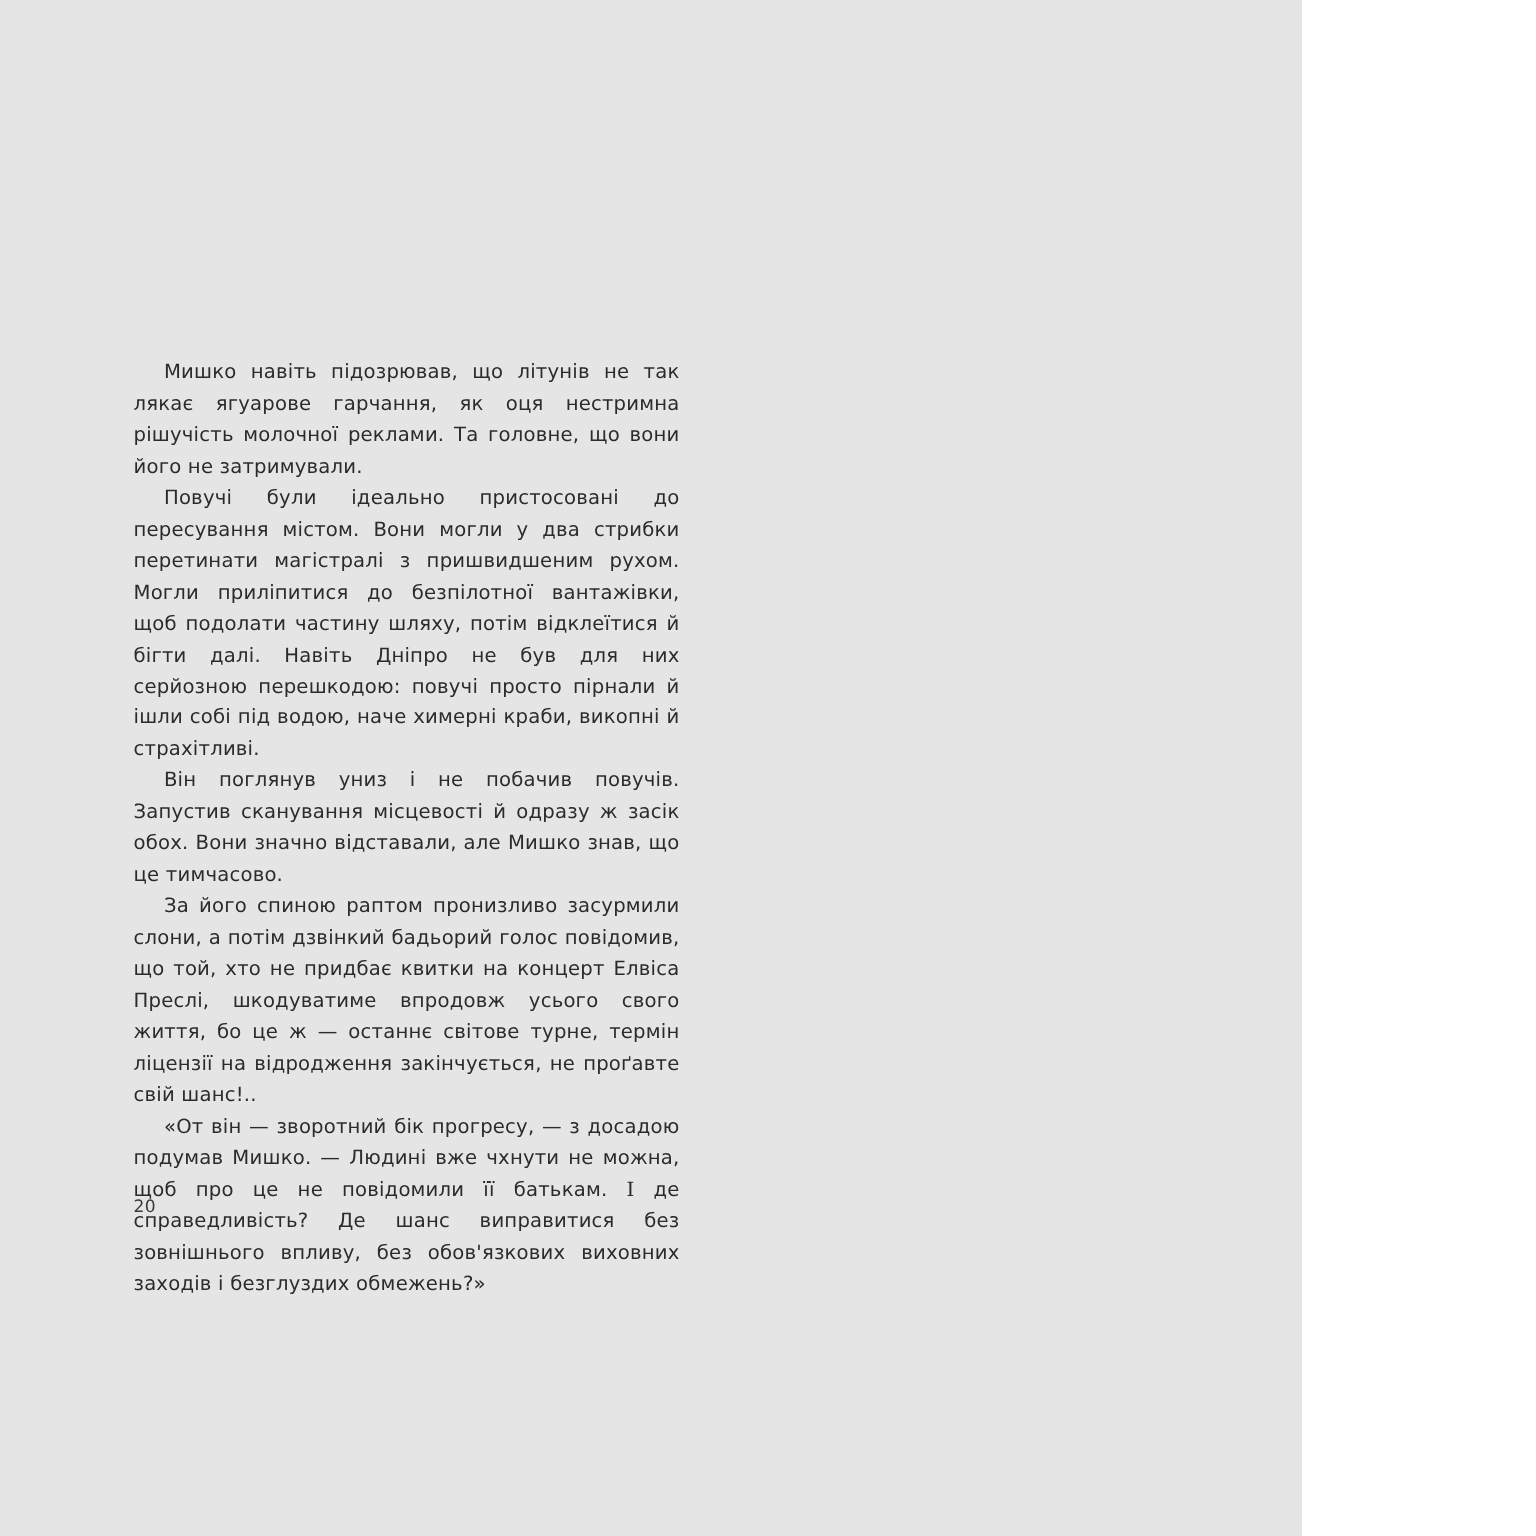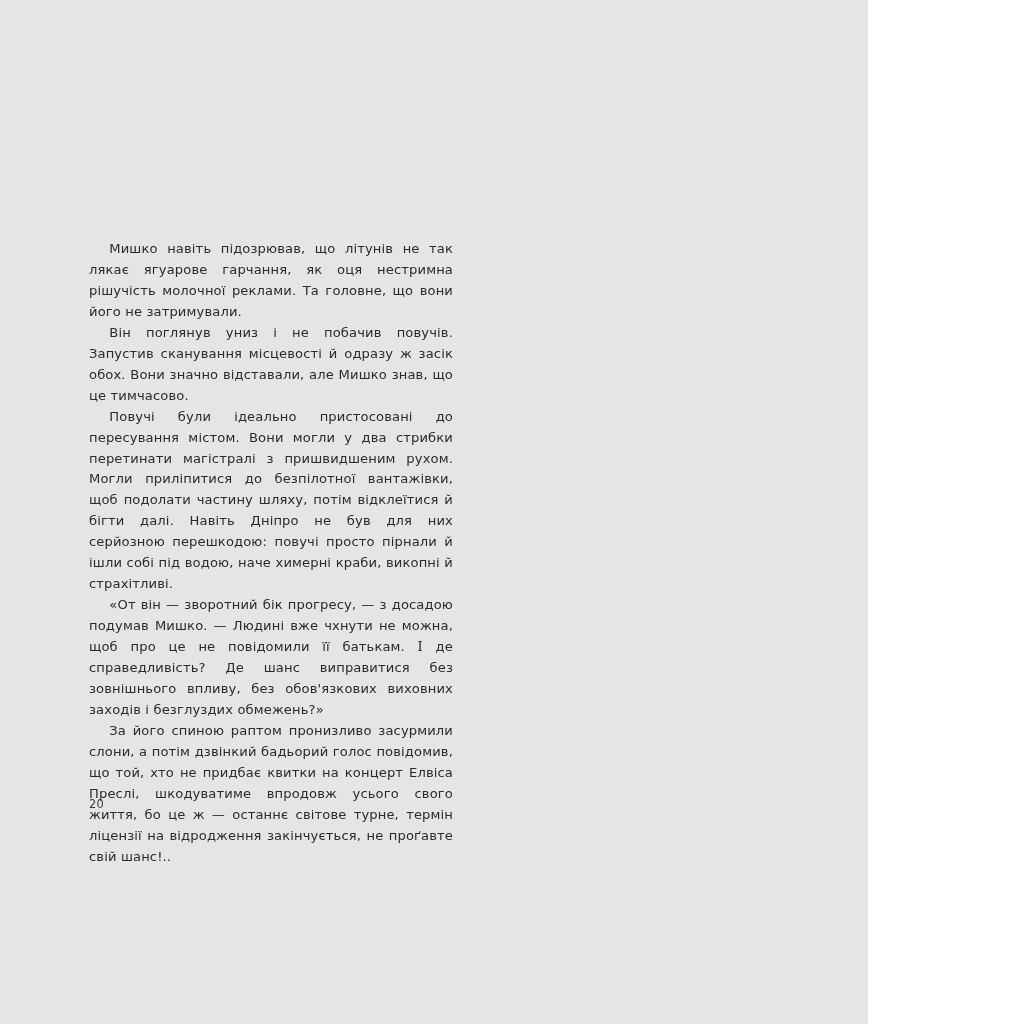--- a/index.html
+++ b/index.html
@@ -82,24 +82,24 @@
 </style>
 </head>
 <body>
 
 <div id="spread">
 
   <div class="page page-left">
 
     <div class="textblock col-left">
       <p>Мишко навіть підозрював, що літунів не так лякає ягуарове гарчання, як оця нестримна рішучість молочної реклами. Та головне, що вони його не затримували.</p>
+      <p>Повучі були ідеально пристосовані до пересування містом. Вони могли у два стрибки перетинати магістралі з пришвидшеним рухом. Могли приліпитися до безпілотної вантажівки, щоб подолати частину шляху, потім відклеїтися й бігти далі. Навіть Дніпро не був для них серйозною перешкодою: повучі просто пірнали й ішли собі під водою, наче химерні краби, викопні й страхітливі.</p>
       <p>Він поглянув униз і не побачив повучів. Запустив сканування місцевості й одразу ж засік обох. Вони значно відставали, але Мишко знав, що це тимчасово.</p>
-      <p>Повучі були ідеально пристосовані до пересування містом. Вони могли у два стрибки перетинати магістралі з пришвидшеним рухом. Могли приліпитися до безпілотної вантажівки, щоб подолати частину шляху, потім відклеїтися й бігти далі. Навіть Дніпро не був для них серйозною перешкодою: повучі просто пірнали й ішли собі під водою, наче химерні краби, викопні й страхітливі.</p>
+      <p>За його спиною раптом пронизливо засурмили слони, а потім дзвінкий бадьорий голос повідомив, що той, хто не придбає квитки на концерт Елвіса Преслі, шкодуватиме впродовж усього свого життя, бо це ж — останнє світове турне, термін ліцензії на відродження закінчується, не проґавте свій шанс!..</p>
       <p>«От він — зворотний бік прогресу, — з досадою подумав Мишко. — Людині вже чхнути не можна, щоб про це не повідомили її батькам. <span class="serif-i">І</span> де справедливість? Де шанс виправитися без зовнішнього впливу, без обов'язкових виховних заходів і безглуздих обмежень?»</p>
-      <p>За його спиною раптом пронизливо засурмили слони, а потім дзвінкий бадьорий голос повідомив, що той, хто не придбає квитки на концерт Елвіса Преслі, шкодуватиме впродовж усього свого життя, бо це ж — останнє світове турне, термін ліцензії на відродження закінчується, не проґавте свій шанс!..</p>
     </div>
 
     <div class="folio">20</div>
   </div>
 
   <div class="page page-right">
 
     
   </div>
 

